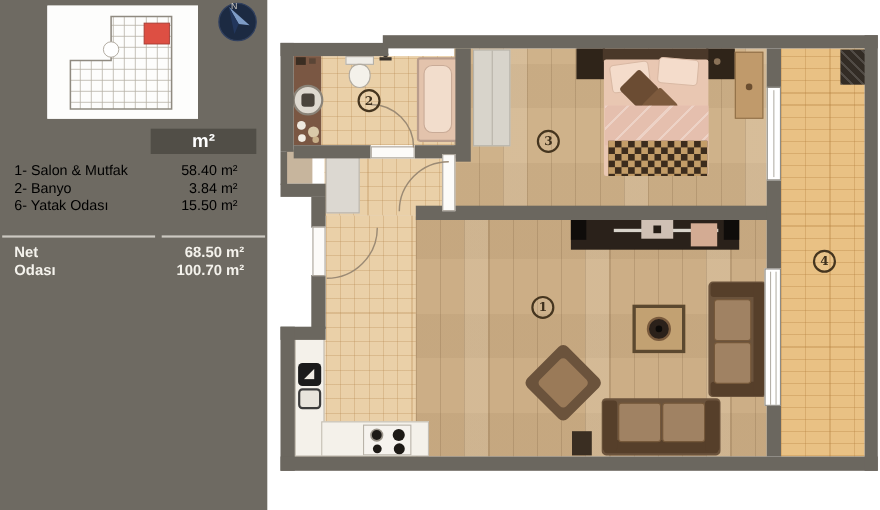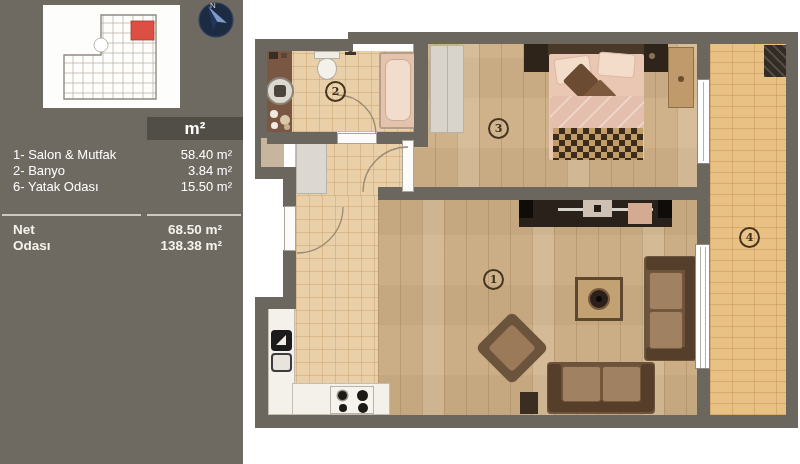--- a/index.html
+++ b/index.html
@@ -9,24 +9,24 @@
   .w{position:absolute;background:var(--wall,#6b675f);}
 
   
   .sidebar{position:absolute;left:0;top:0;width:243px;height:464px;background:#6e6a62;}
   .siteplan{position:absolute;left:43px;top:5px;width:137px;height:103px;background:#fdfdfc;}
   .hdr{position:absolute;left:0;top:117px;width:243px;height:23px;}
   .hdr .seg{position:absolute;top:0;height:23px;background:#514e47;color:#fff;
             display:flex;align-items:center;}
   .hdr .seg.l{left:0;width:143px;padding-left:12px;box-sizing:border-box;
               font-size:19px;font-weight:bold;letter-spacing:.5px;}
-  .hdr .seg.r{left:147px;width:96px;justify-content:center;font-size:17px;font-weight:bold;}
+  .hdr .seg.r{left:137px;width:96px;justify-content:center;font-size:17px;font-weight:bold;}
   .rooms{position:absolute;left:0;top:147px;width:243px;}
   .rrow{display:flex;justify-content:space-between;height:16px;line-height:16px;
-        font-size:13px;color:#ffffff;padding:0 11px 0 13px;}
+        font-size:13px;color:#000000;padding:0 27px 0 13px;}
   .rrow .rval{text-align:right;}
   .divider i{position:absolute;top:214px;height:2px;background:#ccc8c1;display:block;}
   .divider i.d1{left:2px;width:139px;}
   .divider i.d2{left:147px;width:94px;}
   .totals{position:absolute;left:0;top:222px;width:243px;}
   .trow{display:flex;justify-content:space-between;height:16px;line-height:16px;
         font-size:13.5px;font-weight:bold;color:#f4f2ec;padding:0 21px 0 13px;}
 
   
   .tile{background-color:#ead0a8;background-image:
@@ -112,21 +112,21 @@
         <i class="d2"></i>
       </div>
 
     <div class="totals">
       <div class="trow">
         <span>Net</span>
         <span>68.50 m²</span>
       </div>
       <div class="trow">
         <span>Odası</span>
-        <span>138.38 m²</span>
+        <span>100.70 m²</span>
       </div>
     </div>
   </div>
 
   <div class="abs" style="left:0;top:0;width:800px;height:464px;">
 
     <div class="abs tile" style="left:267px;top:51px;width:146px;height:81px;"></div>
     <div class="abs tile" style="left:295px;top:144px;width:107px;height:52px;"></div>
     <div class="abs tile" style="left:268px;top:309px;width:28px;height:106px;"></div>
     <div class="abs tile" style="left:296px;top:196px;width:84px;height:219px;"></div>

